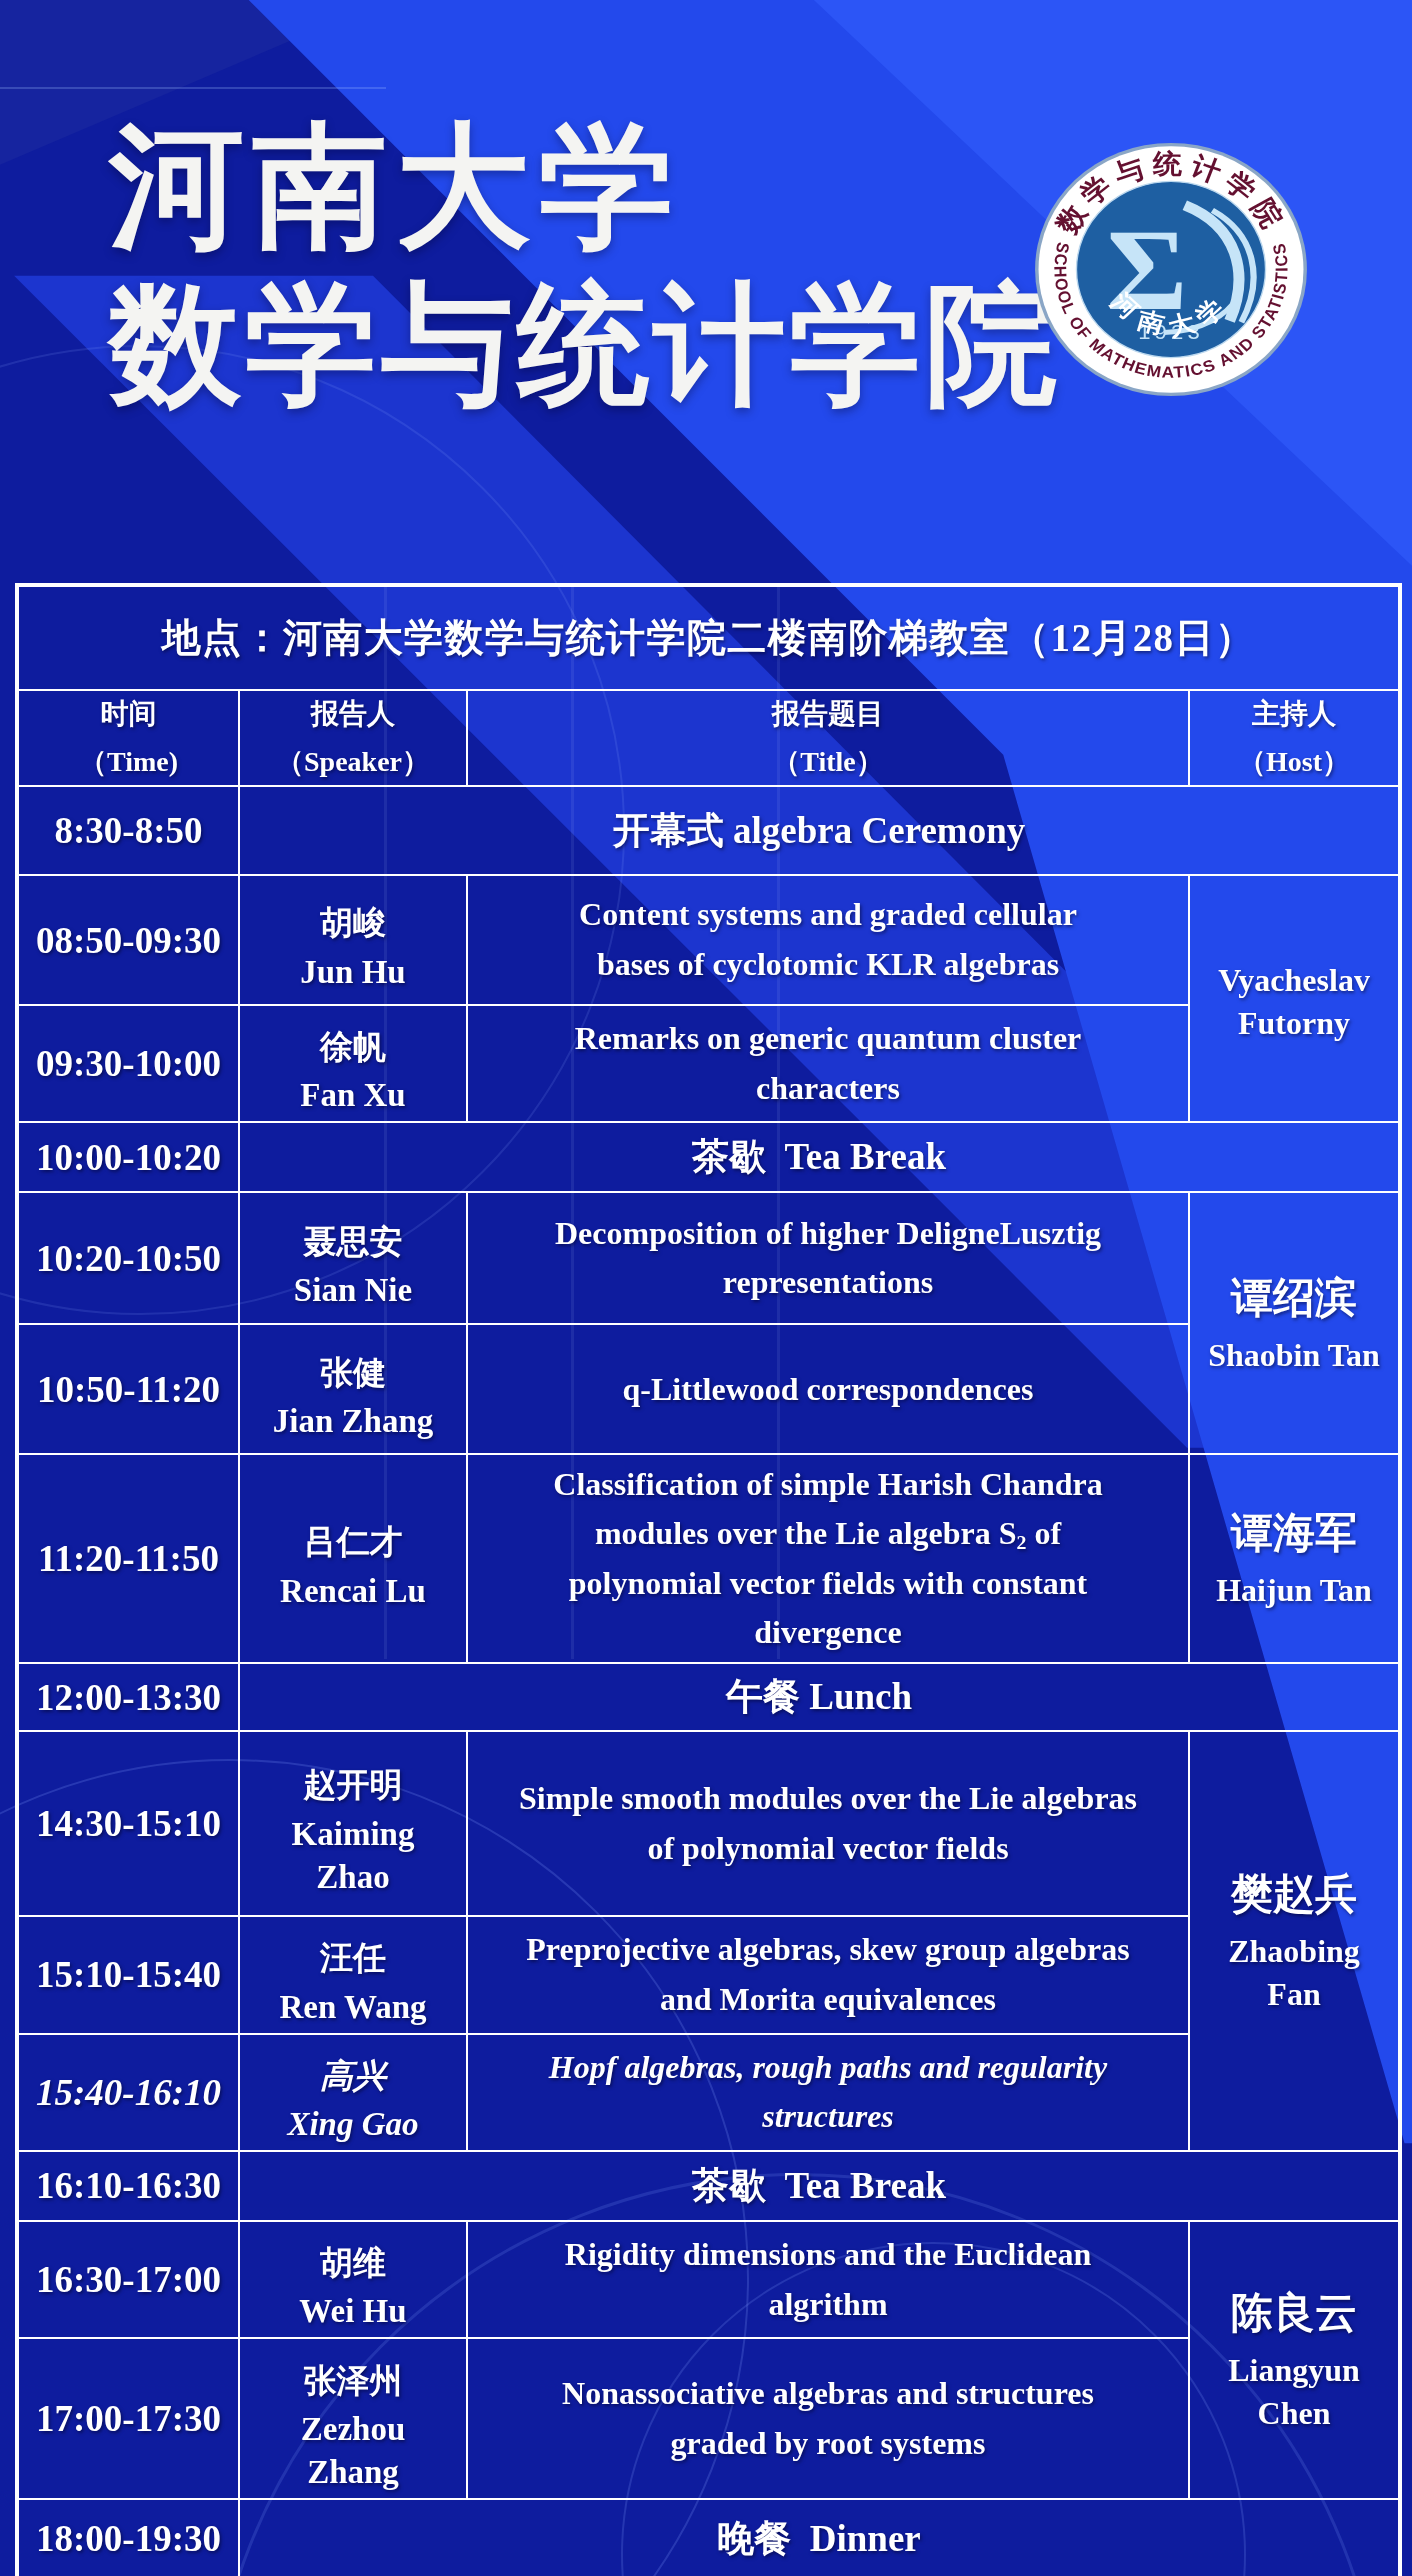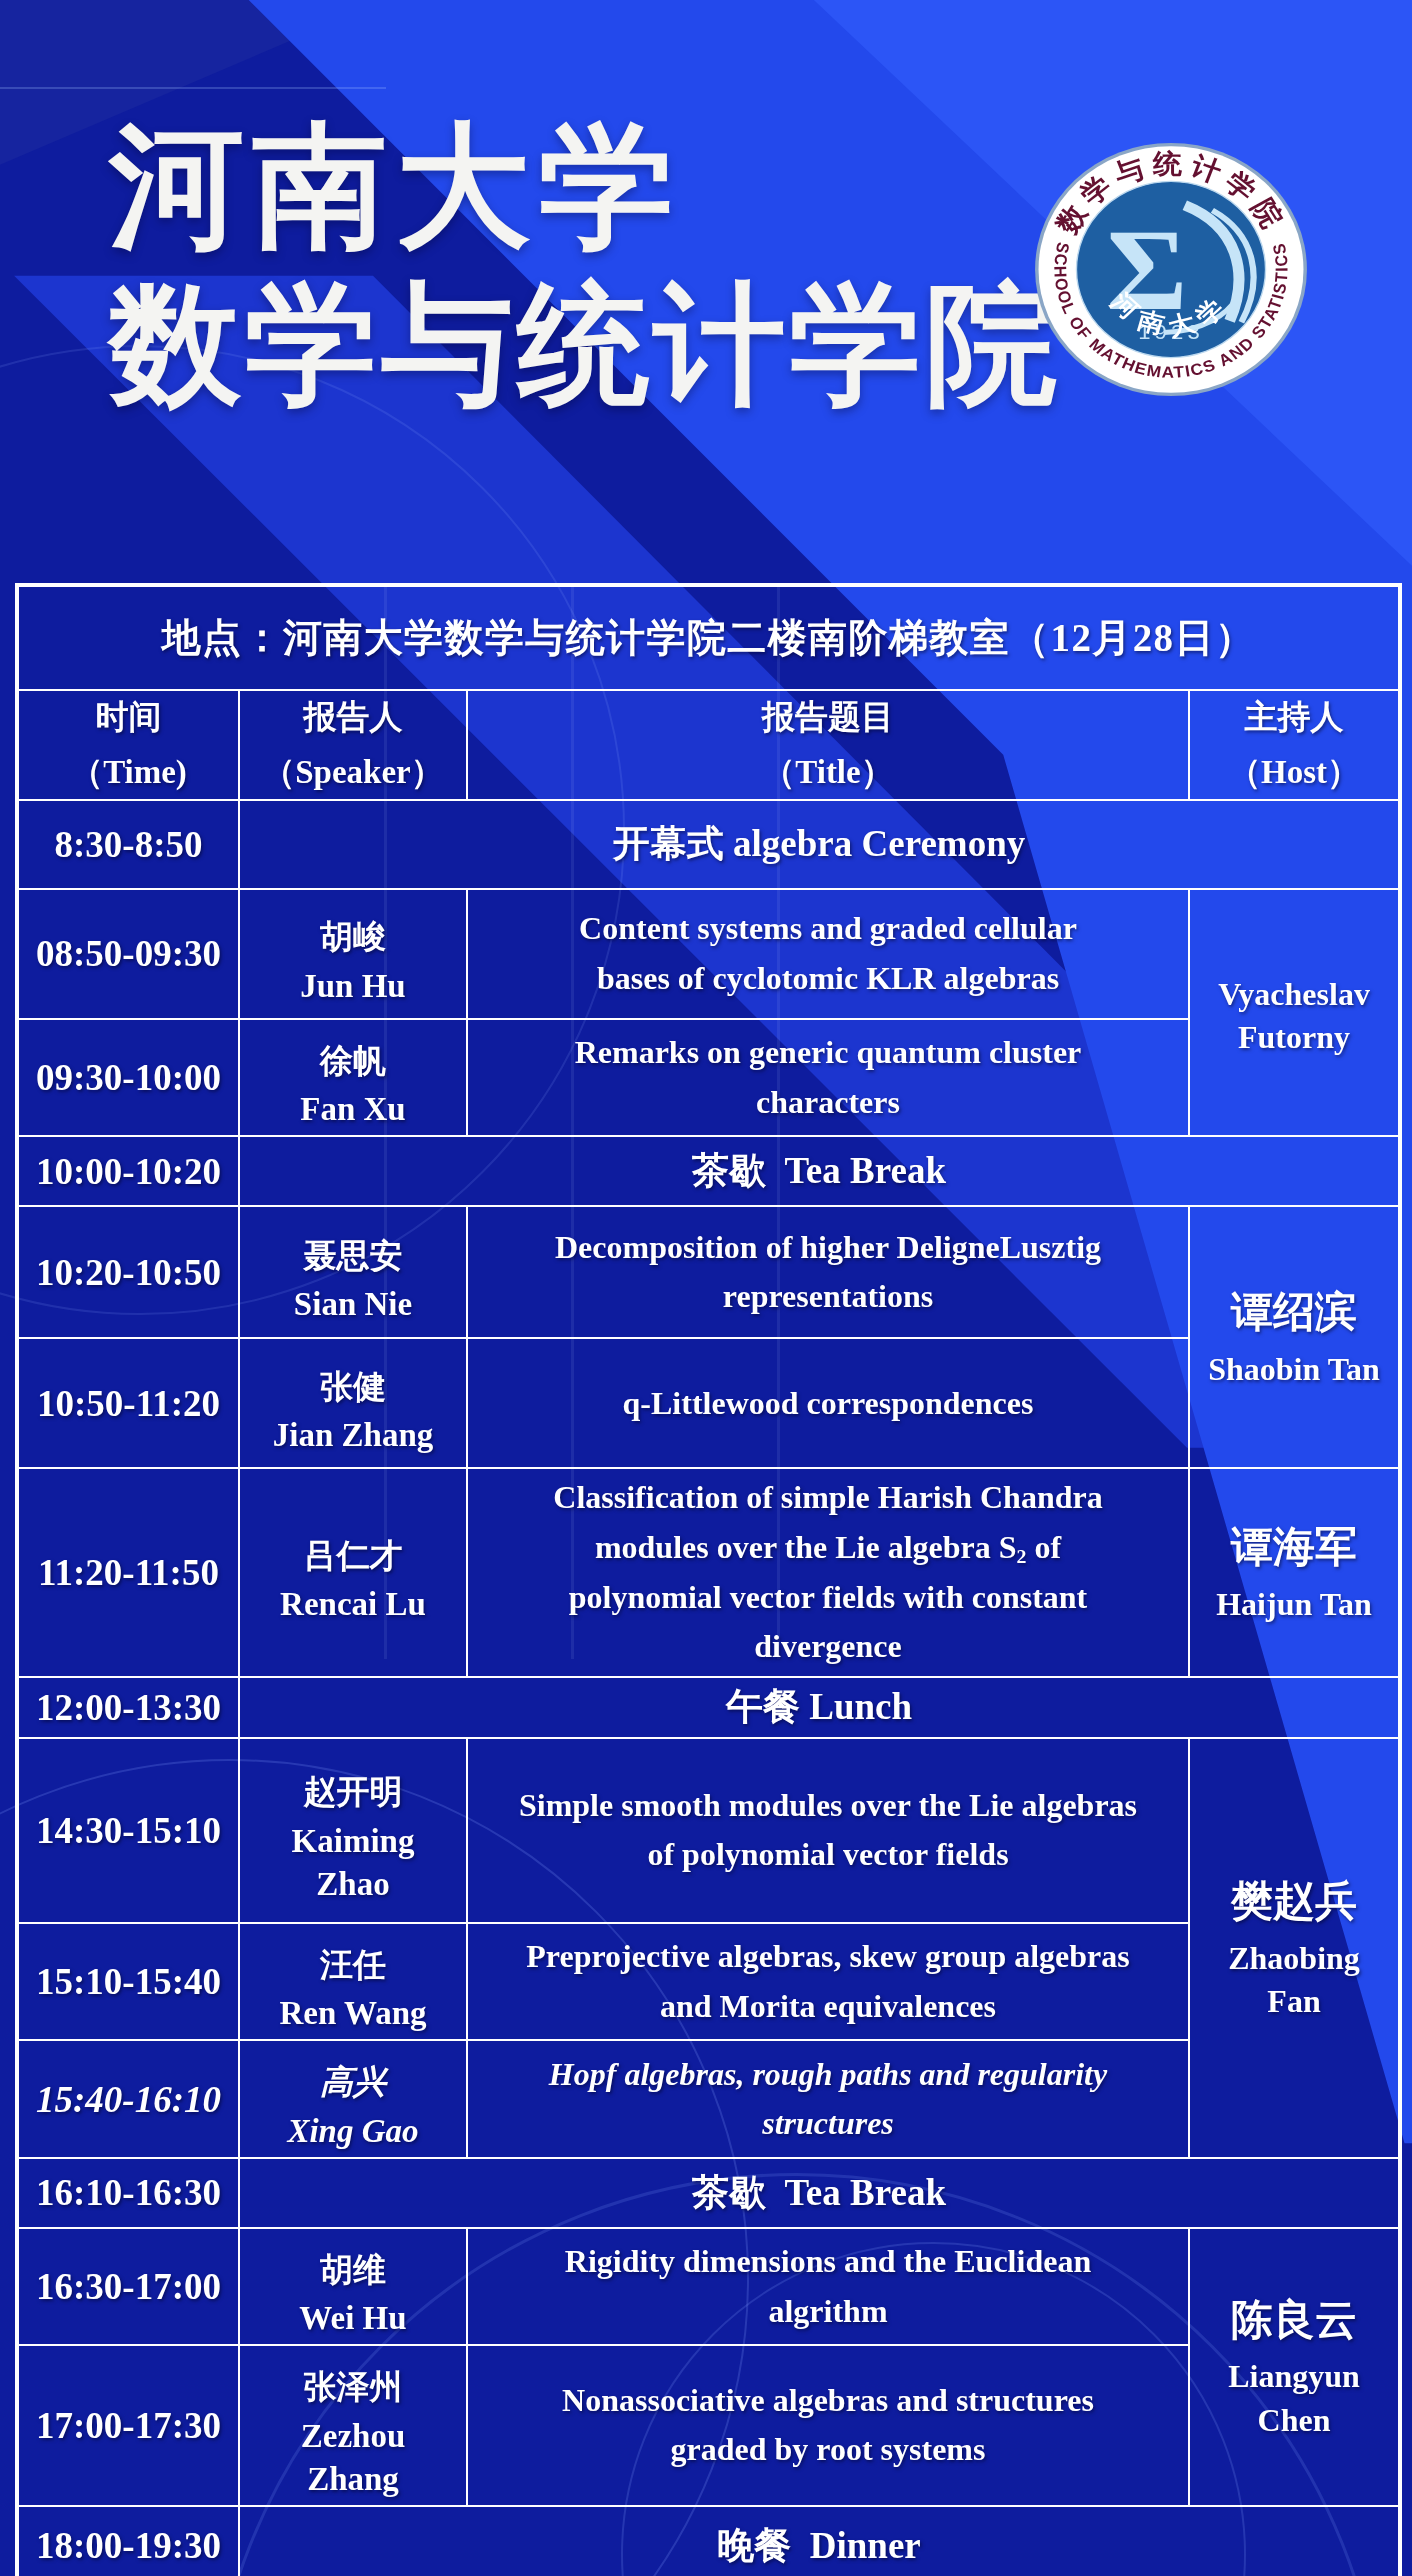--- a/index.html
+++ b/index.html
@@ -38,36 +38,36 @@
   .logo{position:absolute;left:1033px;top:141px;width:276px;height:257px;}
 
   
   table.sched{position:absolute;left:15px;top:583px;width:1383px;
               border-collapse:collapse;table-layout:fixed;
               text-shadow:1.4px 2.1px 3.4px rgba(0,0,30,.5);}
   table.sched td,table.sched th{border:2.1px solid var(--table-border,#ffffff);
               text-align:center;vertical-align:middle;padding:4.1px 11px;}
   table.sched{border:4.1px solid var(--table-border,#ffffff);}
   .loc td{font-size:39px;font-weight:bold;letter-spacing:1.4px;}
-  .head th{font-size:33px;font-weight:bold;}
+  .head th{font-size:28px;font-weight:bold;}
   .head .en{display:block;margin-top:9.7px;}
   .time{font-size:37px;font-weight:bold;white-space:nowrap;padding:4.1px 2.8px;}
   .sp-cn{display:block;font-size:33px;font-weight:bold;line-height:1.3;margin-top:16px;}
   .sp-en{display:block;font-size:33px;font-weight:bold;line-height:1.3;margin-top:5.5px;}
   .talk{font-size:32px;font-weight:bold;line-height:1.55;padding:4.1px 14px;}
   .host-cell{padding:4.1px 7px;}
   .host-cn{display:block;font-size:42px;font-weight:bold;line-height:1.35;}
   .host-en{display:block;font-size:32px;font-weight:bold;line-height:1.35;margin-top:7px;}
   .event{font-size:37px;font-weight:bold;white-space:pre-wrap;}
   .pre{white-space:pre-line;}
   .t-sub{font-size:0.62em;vertical-align:-0.25em;}
   
   .hl{height:105px;}  .hh{height:96px;}
   .h0{height:89px;}  .h1{height:130px;} .h2{height:95px;} .h3{height:70px;}
-  .h4{height:132px;}  .h5{height:130px;} .h6{height:190px;} .h7{height:61px;}
+  .h4{height:132px;}  .h5{height:130px;} .h6{height:190px;} .h7{height:68px;}
   .h8{height:185px;}  .h9{height:90px;} .h10{height:95px;font-style:italic;}.h11{height:70px;}
   .h12{height:104px;} .h13{height:123px;}.h14{height:81px;}
 </style>
 </head>
 <body>
 
 <div class="poster">
 
   <div class="bg">
     <div class="bg-med"></div>

